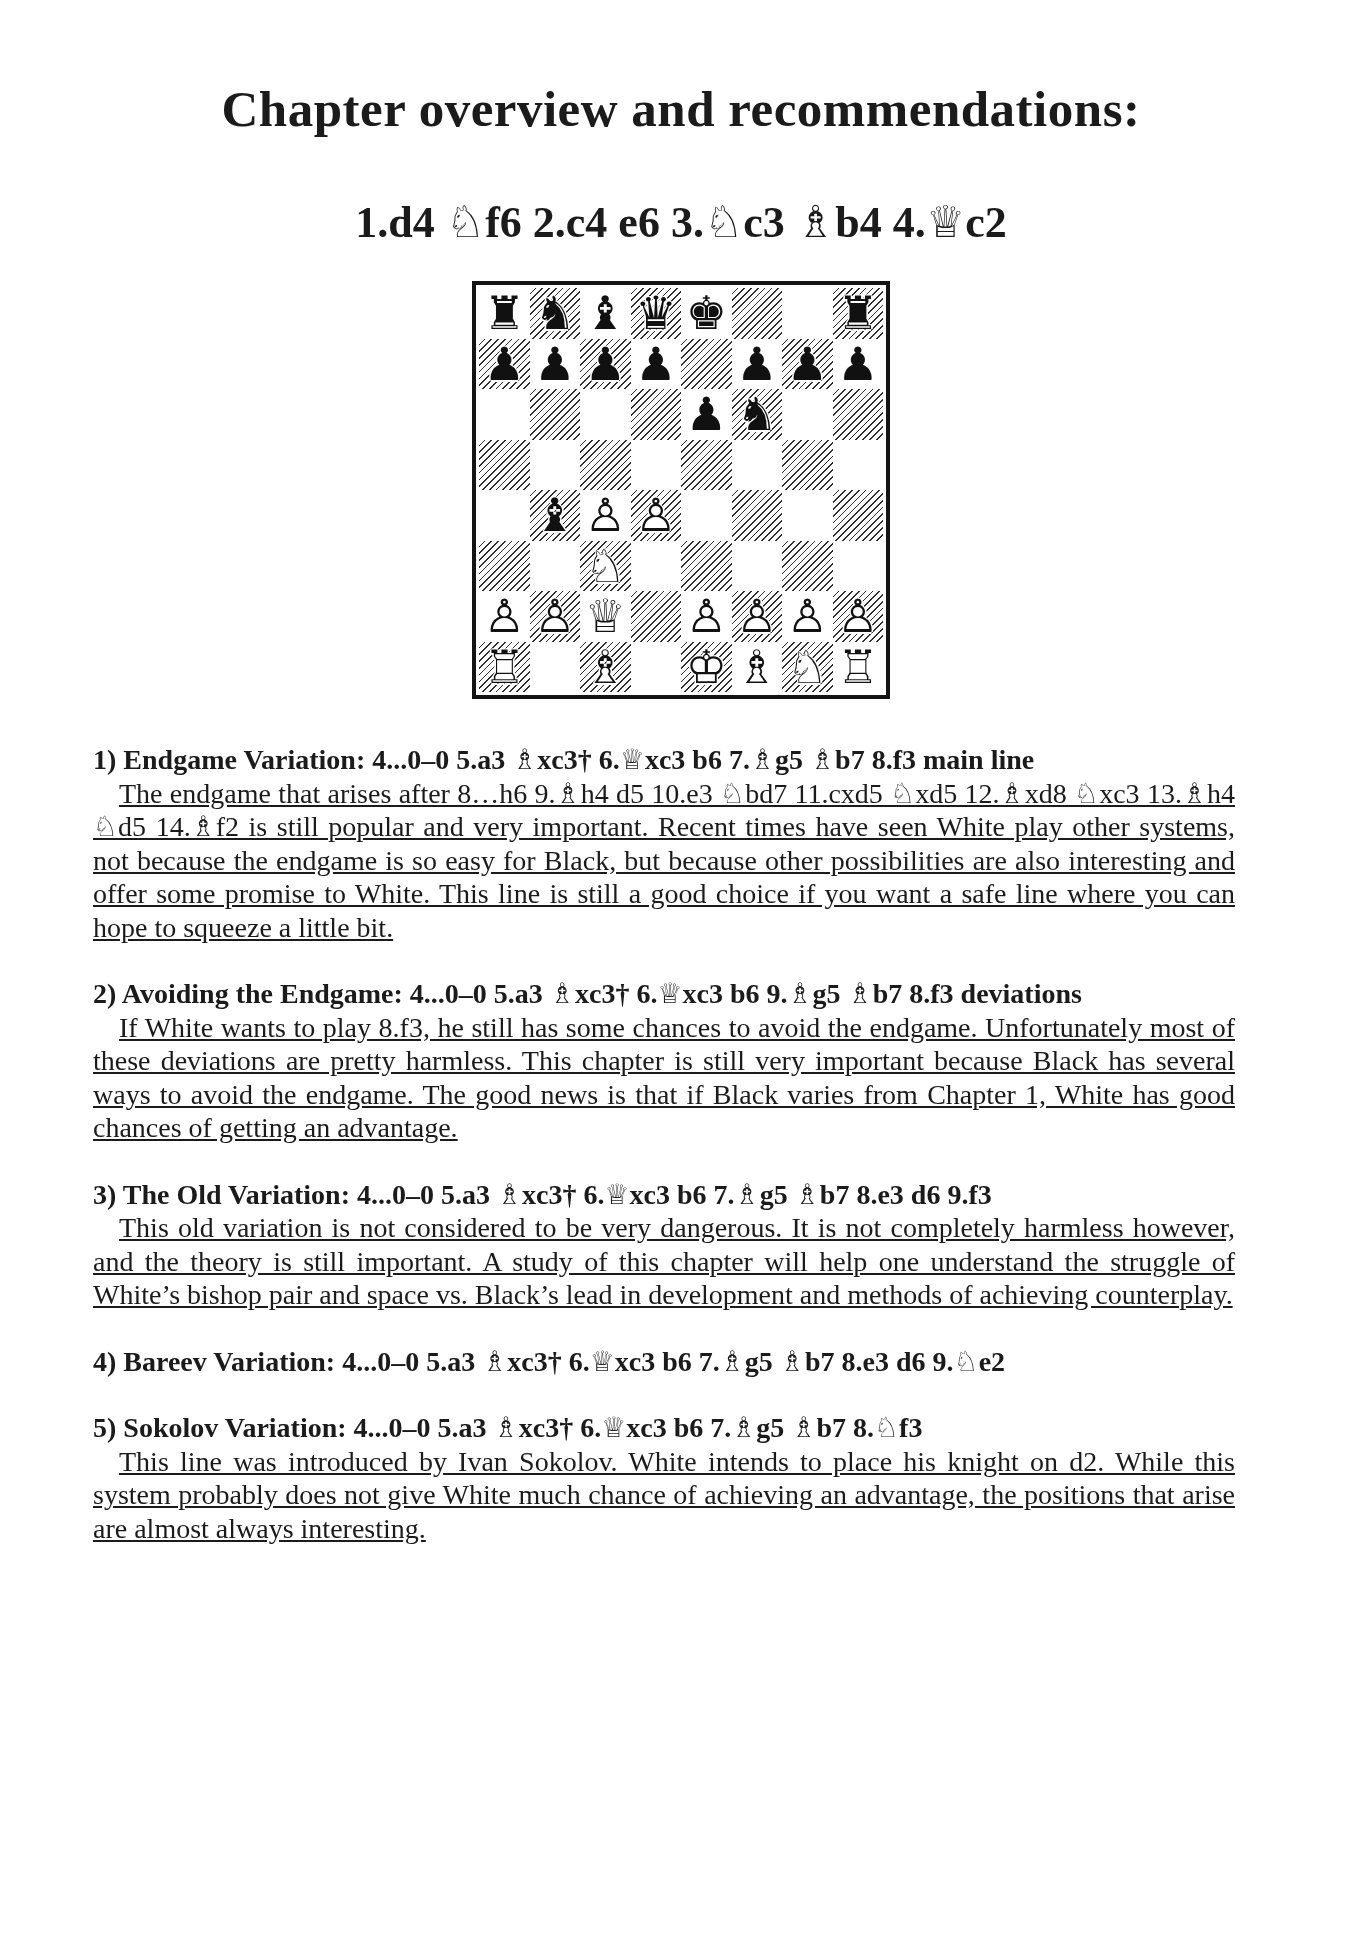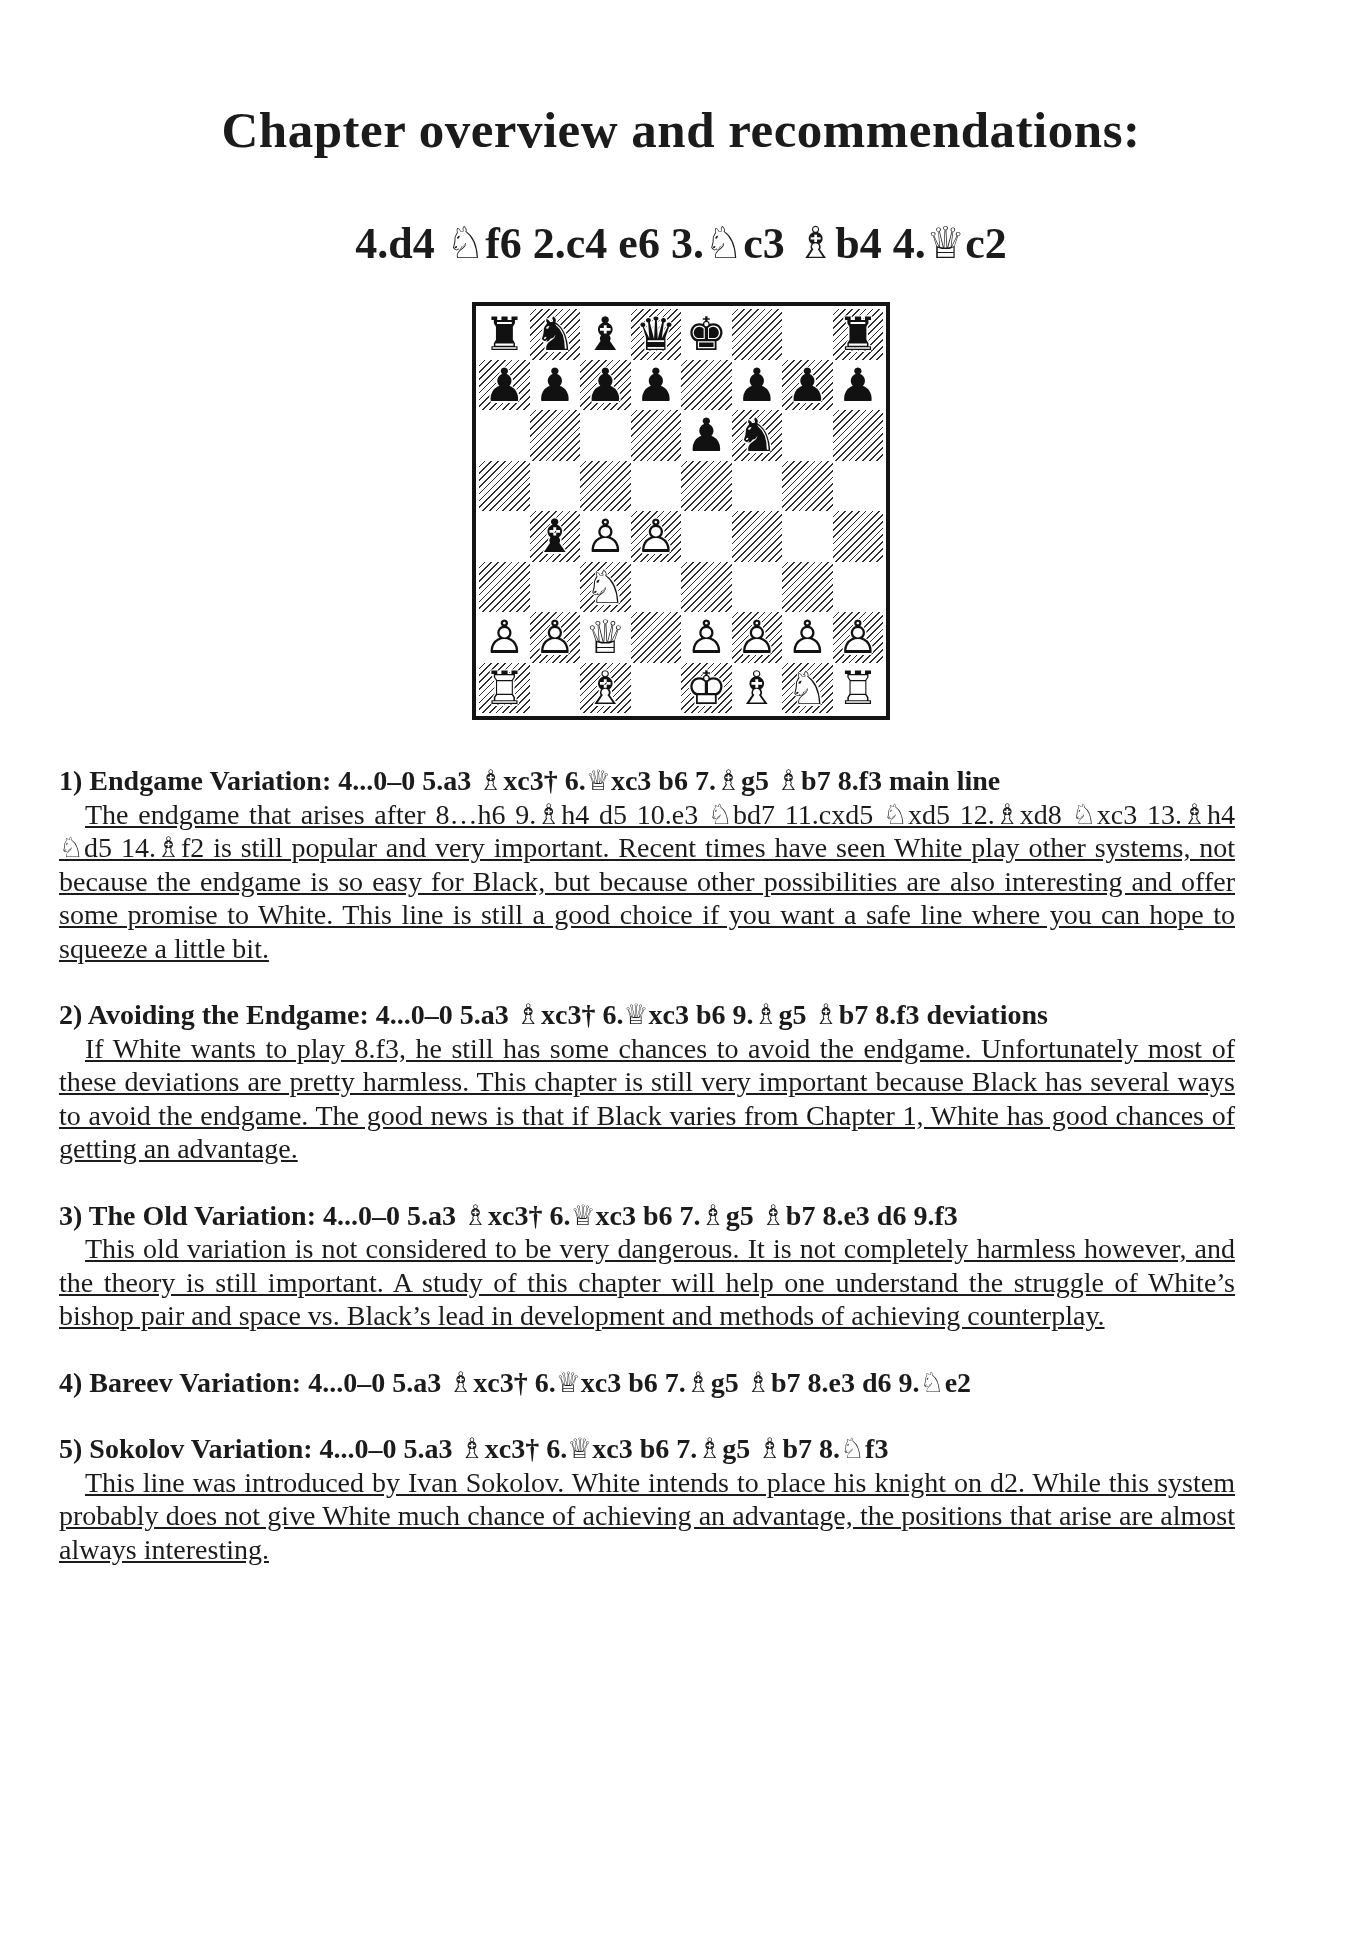--- a/index.html
+++ b/index.html
@@ -5,21 +5,21 @@
   html, body { margin:0; padding:0; }
   body {
     width:1362px; height:1937px;
     background:#ffffff;
     color:#1b1b1b;
     font-family:"Liberation Serif", serif;
     overflow:hidden;
   }
   .title {
     margin:0;
-    padding-top:101px;
+    padding-top:80px;
     text-align:center;
     font-size:51px;
     line-height:1.15;
     font-weight:bold;
     letter-spacing:0.5px;
   }
   .moves {
     margin-top:60px;
     text-align:center;
     font-size:44px;
@@ -53,21 +53,21 @@
     line-height:1;
     user-select:none;
   }
   .piece .under {
     position:absolute; left:0; top:0;
     color:#ffffff;
     text-shadow:0 0 2px #fff, 1.5px 0 0 #fff, -1.5px 0 0 #fff, 0 1.5px 0 #fff, 0 -1.5px 0 #fff;
   }
   .piece .over { position:relative; color:#111111; }
 
-  .sections { margin:44px 127px 0 59px; }
+  .sections { margin:44px 127px 0 93px; }
   .sec + .sec { margin-top:33px; }
   .sec h2 {
     margin:0;
     font-size:28px;
     line-height:33.5px;
     font-weight:bold;
   }
   .sec p {
     margin:0;
     font-size:28px;
@@ -75,21 +75,21 @@
     text-align:justify;
     text-indent:26px;
     text-decoration:underline;
   }
 </style>
 </head>
 <body>
 
 <h1 class="title">Chapter overview and recommendations:</h1>
 
-<div class="moves">4.d4 ♘f6 2.c4 e6 3.♘c3 ♗b4 4.♕c2</div>
+<div class="moves">1.d4 ♘f6 2.c4 e6 3.♘c3 ♗b4 4.♕c2</div>
 
 <div class="board">
     <div class="sq light">
       <span class="piece"><span class="under">♜</span><span class="over">♜</span></span>
     </div>
     <div class="sq dark">
       <span class="piece"><span class="under">♞</span><span class="over">♞</span></span>
     </div>
     <div class="sq light">
       <span class="piece"><span class="under">♝</span><span class="over">♝</span></span>

